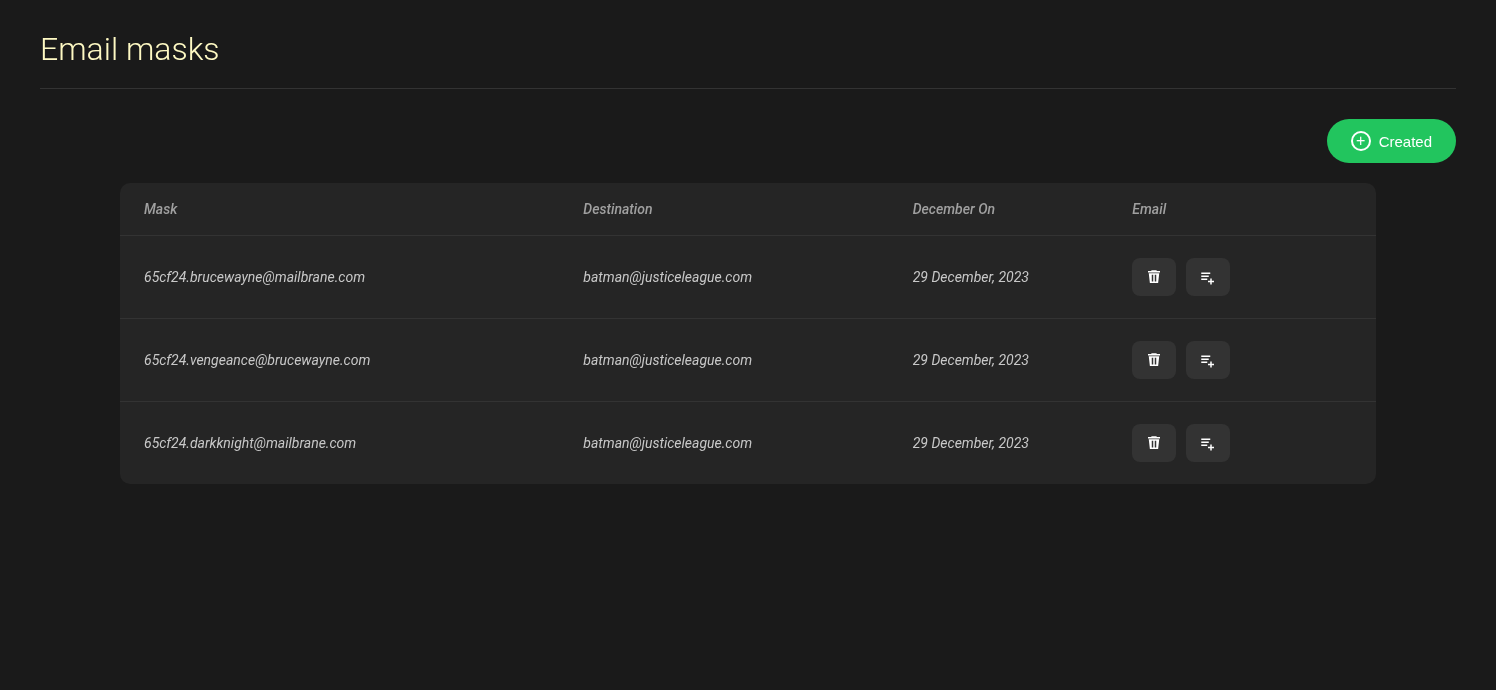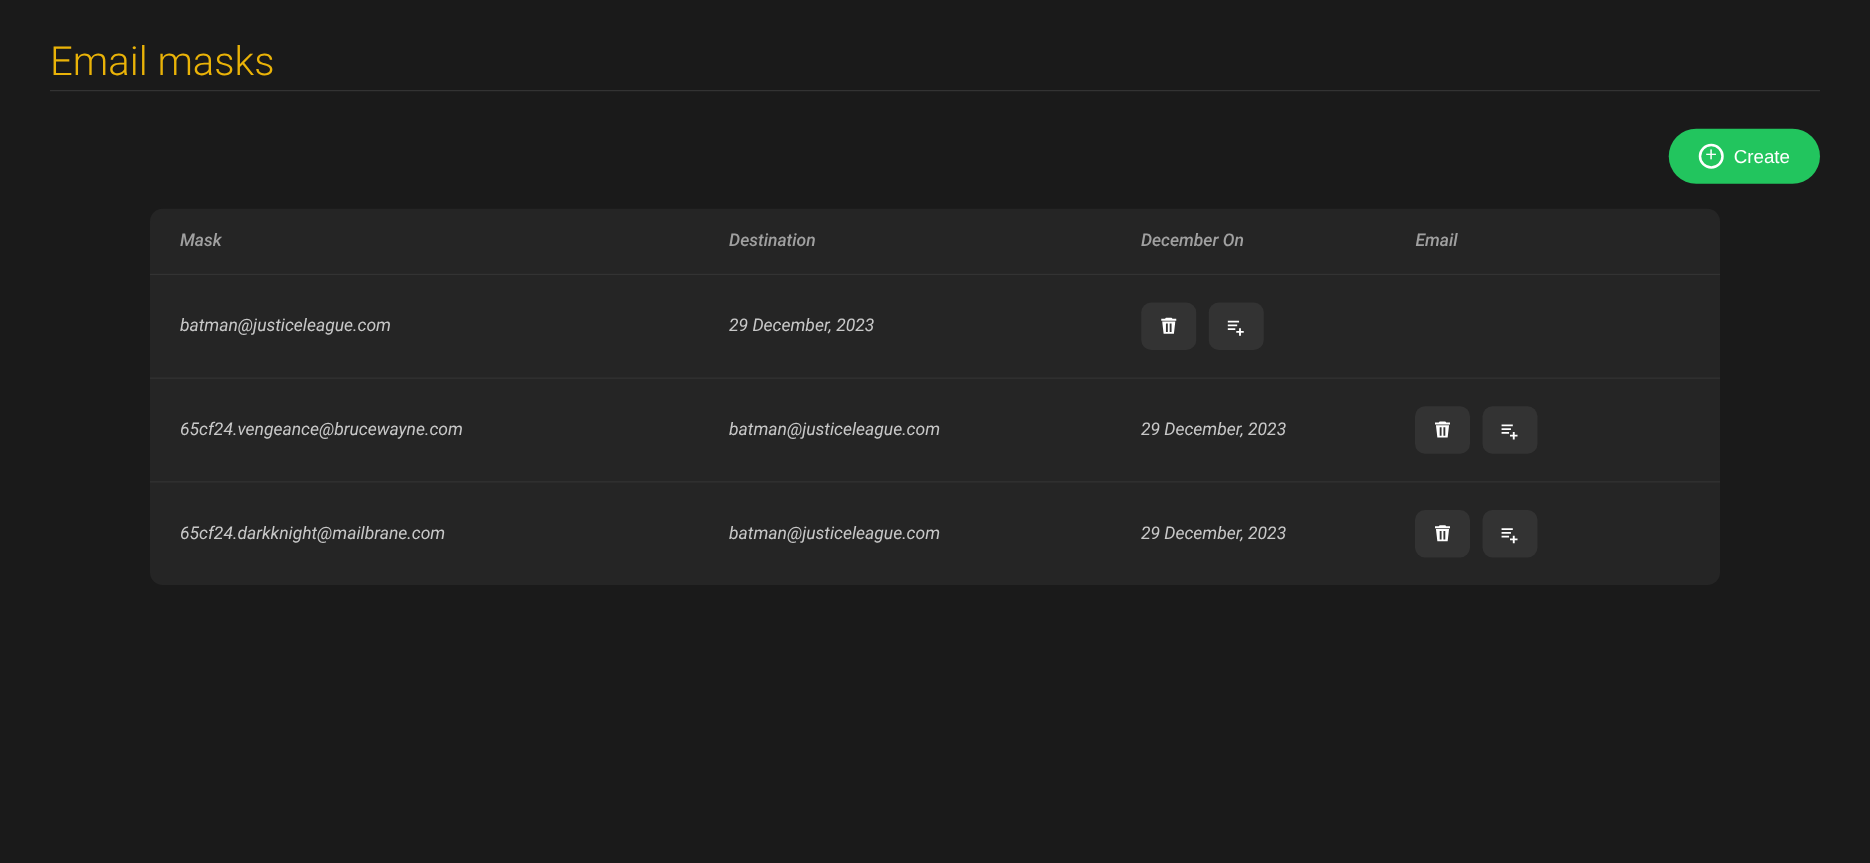--- a/index.html
+++ b/index.html
@@ -13,22 +13,22 @@
       color: #e0e0e0;
       font-family: -apple-system, BlinkMacSystemFont, 'Segoe UI', Roboto, sans-serif;
       width: 1496px;
       min-height: 690px;
       padding: 30px 40px;
     }
 
     .page-title {
       font-size: 32px;
       font-weight: 300;
-      color: #eab308;
-      margin-bottom: 4px;
+      color: #fef9c3;
+      margin-bottom: 20px;
     }
 
     .divider {
       border: none;
       border-top: 1px solid #333333;
       margin-bottom: 30px;
     }
 
     .toolbar {
       display: flex;
@@ -127,33 +127,34 @@
   </style>
 </head>
 <body>
 
 <h1 class="page-title">Email masks</h1>
 <hr class="divider">
 
 <div class="toolbar">
   <button class="create-button">
     <span class="create-plus">+</span>
-    <span>Create</span>
+    <span>Created</span>
   </button>
 </div>
 
 <div class="table-container">
   <div class="table-header">
     <div class="table-header-cell">Mask</div>
     <div class="table-header-cell">Destination</div>
     <div class="table-header-cell">December On</div>
     <div class="table-header-cell">Email</div>
   </div>
 
   <div class="table-row">
+    <div class="table-cell">65cf24.brucewayne@mailbrane.com</div>
     <div class="table-cell">batman@justiceleague.com</div>
     <div class="table-cell">29 December, 2023</div>
     <div class="action-cell">
       <button class="action-btn">
         <svg viewBox="0 0 24 24" xmlns="http://www.w3.org/2000/svg">
           <path d="M9 3h6l1 1h4v2H4V4h4L9 3zm-4 4h14l-1.5 13H6.5L5 7zm4 2v9h2V9H9zm4 0v9h2V9h-2z"></path>
         </svg>
       </button>
       <button class="action-btn">
         <svg viewBox="0 0 24 24" xmlns="http://www.w3.org/2000/svg">

